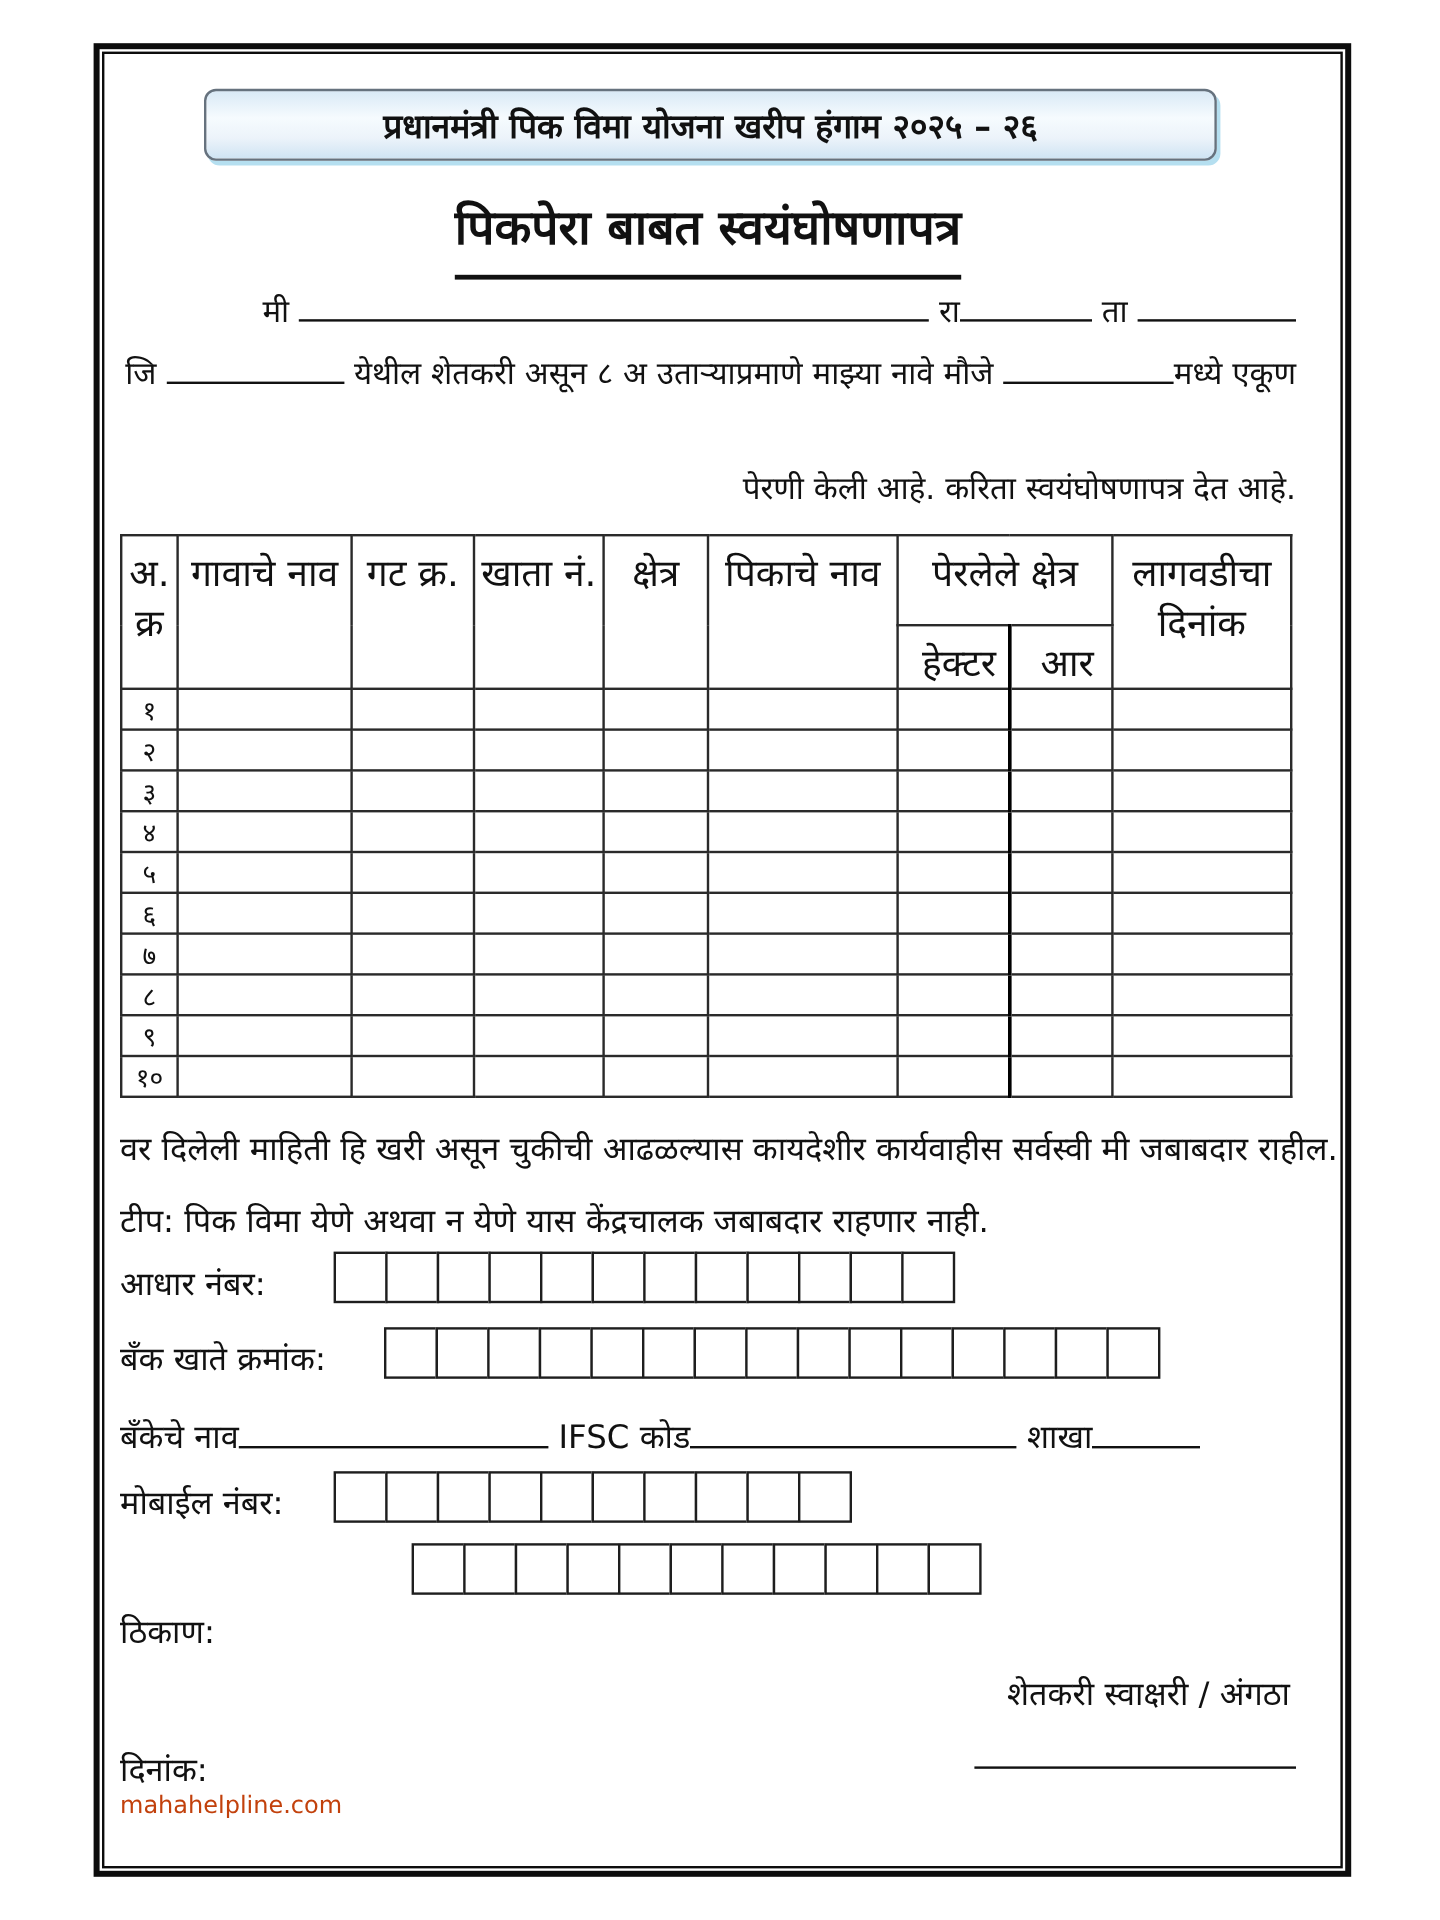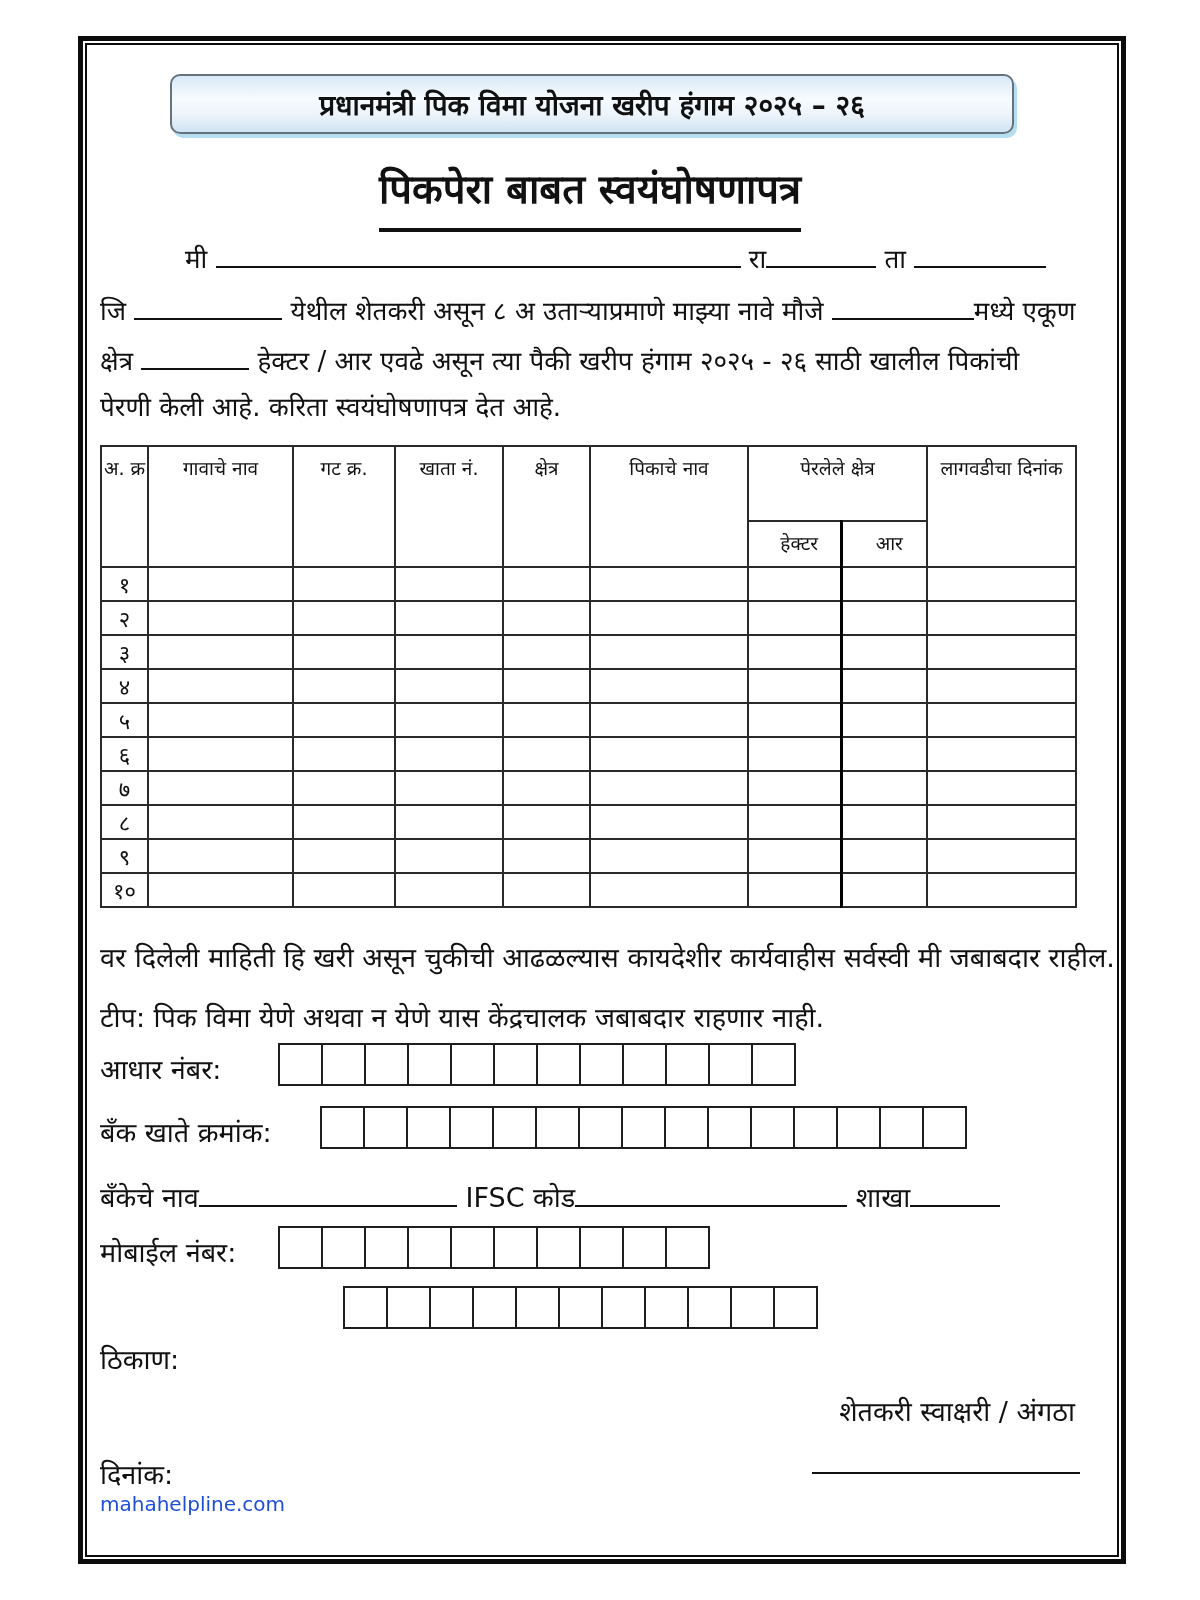--- a/index.html
+++ b/index.html
@@ -17,38 +17,38 @@
     background:linear-gradient(180deg,#d9e9f6 0%,#f6fbfe 40%,#ecf3fa 70%,#cfe4f3 100%);
     box-shadow:3px 4px 0 #b5dff0;
     display:flex;align-items:center;justify-content:center;
     font-size:28px;font-weight:700;
   }
   .title{
     left:100px;top:160px;width:980px;text-align:center;
     font-size:40px;font-weight:700;
   }
   .title span{border-bottom:4px solid #111;padding-bottom:16px;}
-  .intro{font-size:26px;font-weight:500;white-space:nowrap;}
+  .intro{font-size:26px;font-weight:500;white-space:nowrap;text-align:right;}
   .blank{display:inline-block;border-bottom:2px solid #111;height:24px;vertical-align:baseline;}
   .tablewrap{left:100px;top:445px;width:975px;}
   table.crops{border-collapse:collapse;width:975px;table-layout:fixed;}
   table.crops th,table.crops td{border:2px solid #2a2a2a;font-weight:500;}
-  table.crops thead th{font-size:19px;vertical-align:top;padding-top:8px;text-align:center;font-weight:500;}
+  table.crops thead th{font-size:31px;vertical-align:top;padding-top:8px;text-align:center;font-weight:500;}
   .hrow1{height:75px;}
   .hrow2{height:46px;}
   .hrow2 th{border-top:3px solid #000;padding-top:4px;vertical-align:middle;padding-left:11px;}
   th.thickR,td.thickR{border-right:3px solid #000 !important;}
   table.crops tbody td{height:32px;font-size:22px;text-align:center;padding:0;}
   .label{font-size:27px;font-weight:500;white-space:nowrap;}
   .boxrow{display:flex;}
   .cellbox{width:45px;height:43px;border:2px solid #1e1e1e;margin-left:-2px;background:#fff;box-sizing:border-box;}
   .cellbox:first-child{margin-left:0;}
   .inlineline{font-size:27px;font-weight:500;white-space:nowrap;}
   .sigline{border-top:2px solid #111;}
-  .site{font-size:20px;color:#1d4ed8;font-weight:400;}
+  .site{font-size:20px;color:#c2410c;font-weight:400;}
 </style>
 </head>
 <body>
 
 <div class="page">
   <div class="frame">
     <div class="frame-inner"></div>
   </div>
 
   <div class="abs banner">
@@ -66,25 +66,20 @@
     <span>ता</span> <span class="blank" style="width:132px;"></span>
   </div>
 
   <div class="abs intro" style="left:100px;top:292px;width:980px;">
     <span>जि</span>
     <span class="blank" style="width:148px;"></span>
     <span>येथील शेतकरी असून ८ अ उताऱ्याप्रमाणे माझ्या नावे मौजे</span>
     <span class="blank" style="width:142px;"></span><span>मध्ये एकूण</span>
   </div>
 
-  <div class="abs intro" style="left:100px;top:342px;width:980px;">
-    <span>क्षेत्र</span>
-    <span class="blank" style="width:108px;"></span>
-    <span>हेक्टर / आर एवढे असून त्या पैकी खरीप हंगाम २०२५ - २६ साठी खालील पिकांची</span>
-  </div>
 
   <div class="abs intro" style="left:100px;top:388px;width:980px;">
     <span>पेरणी केली आहे. करिता स्वयंघोषणापत्र देत आहे.</span>
   </div>
 
   <div class="abs tablewrap">
     <table class="crops">
       <colgroup>
         <col style="width:47px">
           <col style="width:145px">

